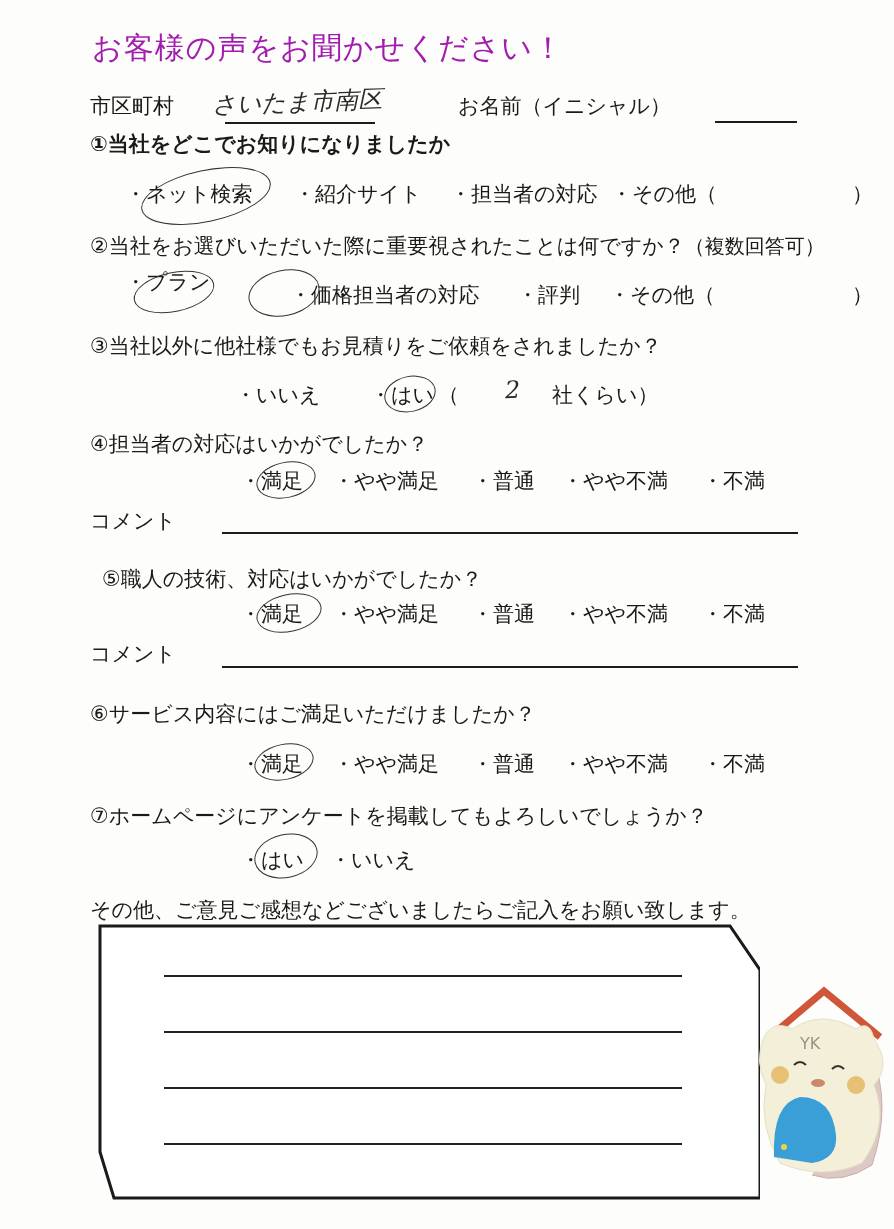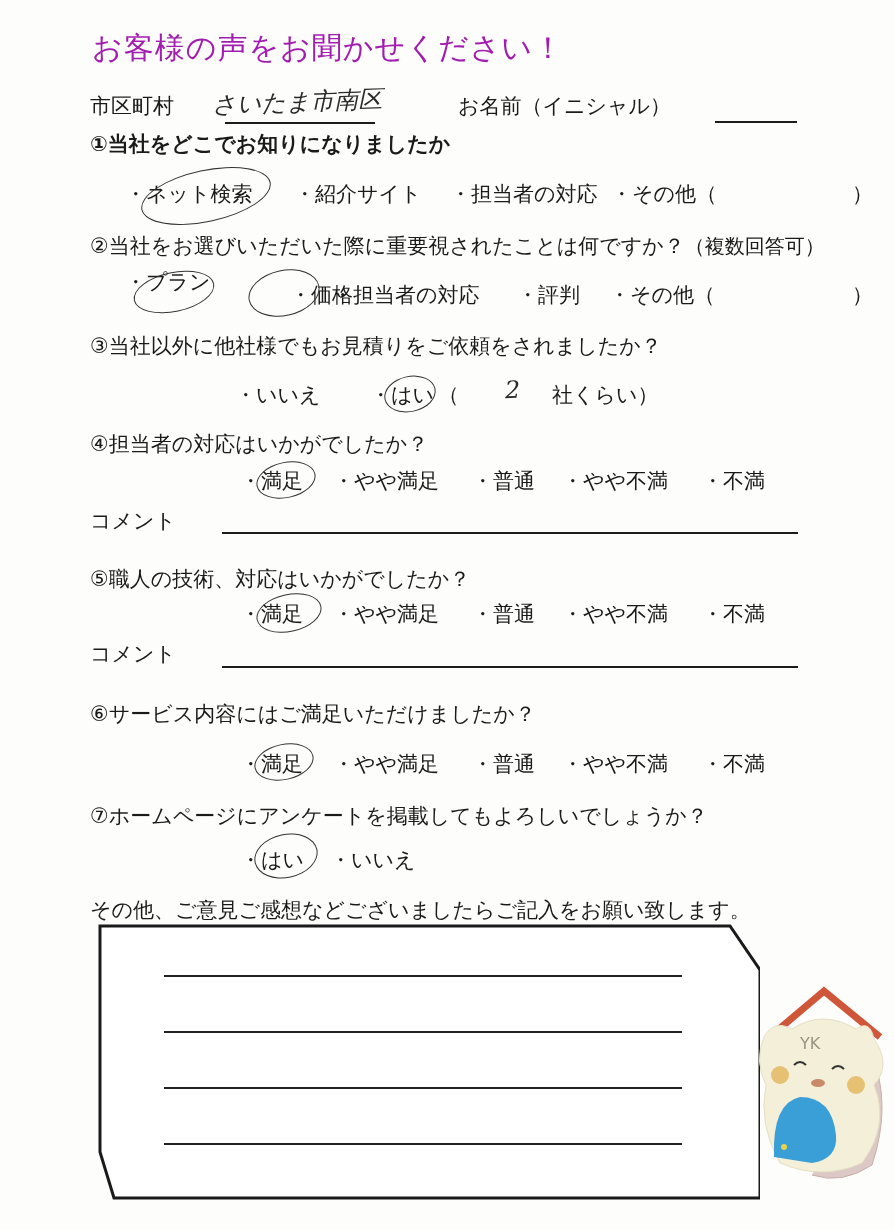--- a/index.html
+++ b/index.html
@@ -78,21 +78,21 @@
 <div class="abs opt" style="left:333px;top:467px;">・やや満足</div>
 <div class="abs opt" style="left:472px;top:467px;">・普通</div>
 <div class="abs opt" style="left:562px;top:467px;">・やや不満</div>
 <div class="abs opt" style="left:702px;top:467px;">・不満</div>
 <div class="circle" style="left:195px;top:462px;width:0;height:0;border:none;"></div>
 <div class="circle" style="left:197px;top:462px;width:0;height:0;border:none;"></div>
 <div class="circle" style="left:256px;top:462px;width:58px;height:34px;"></div>
 <div class="abs txt" style="left:90px;top:507px;">コメント</div>
 <div class="line" style="left:222px;top:532px;width:576px;"></div>
 
-<div class="abs q" style="left:90px;top:565px;">
+<div class="abs q" style="left:102px;top:565px;">
   <span>⑤</span><span>職人の技術、対応はいかがでしたか？</span>
 </div>
 <div class="abs opt" style="left:240px;top:600px;">・満足</div>
 <div class="abs opt" style="left:333px;top:600px;">・やや満足</div>
 <div class="abs opt" style="left:472px;top:600px;">・普通</div>
 <div class="abs opt" style="left:562px;top:600px;">・やや不満</div>
 <div class="abs opt" style="left:702px;top:600px;">・不満</div>
 <div class="circle" style="left:256px;top:594px;width:64px;height:36px;"></div>
 <div class="abs txt" style="left:90px;top:640px;">コメント</div>
 <div class="line" style="left:222px;top:666px;width:576px;"></div>

